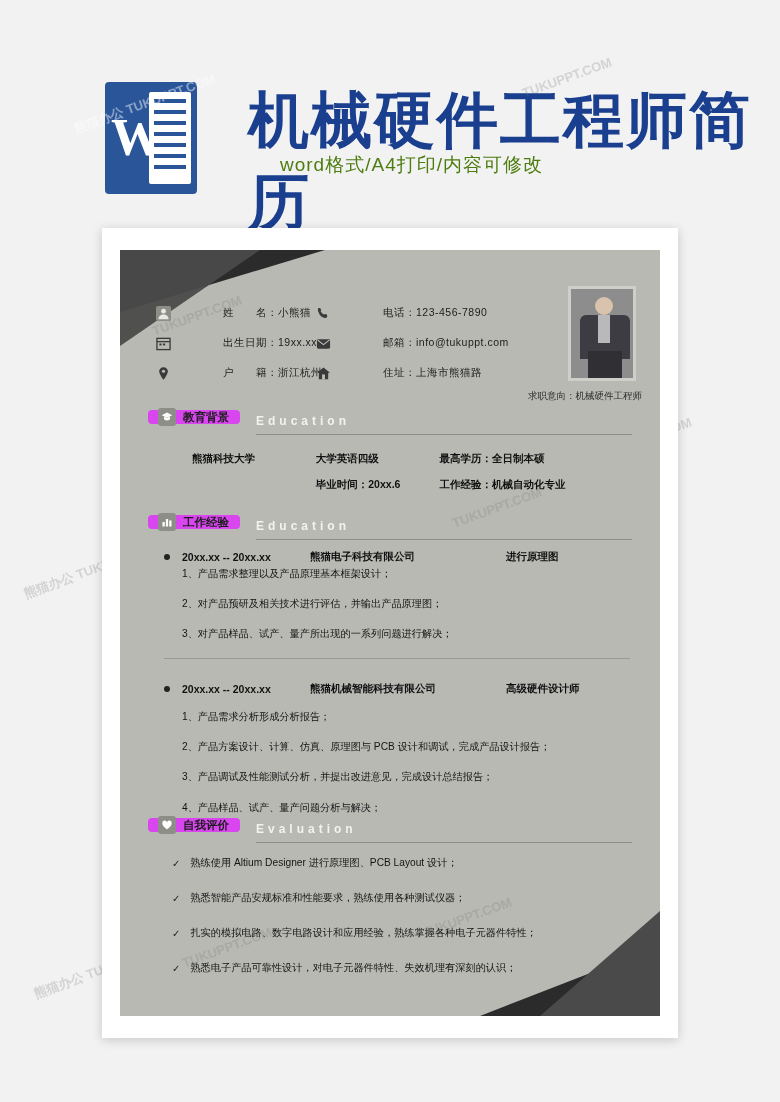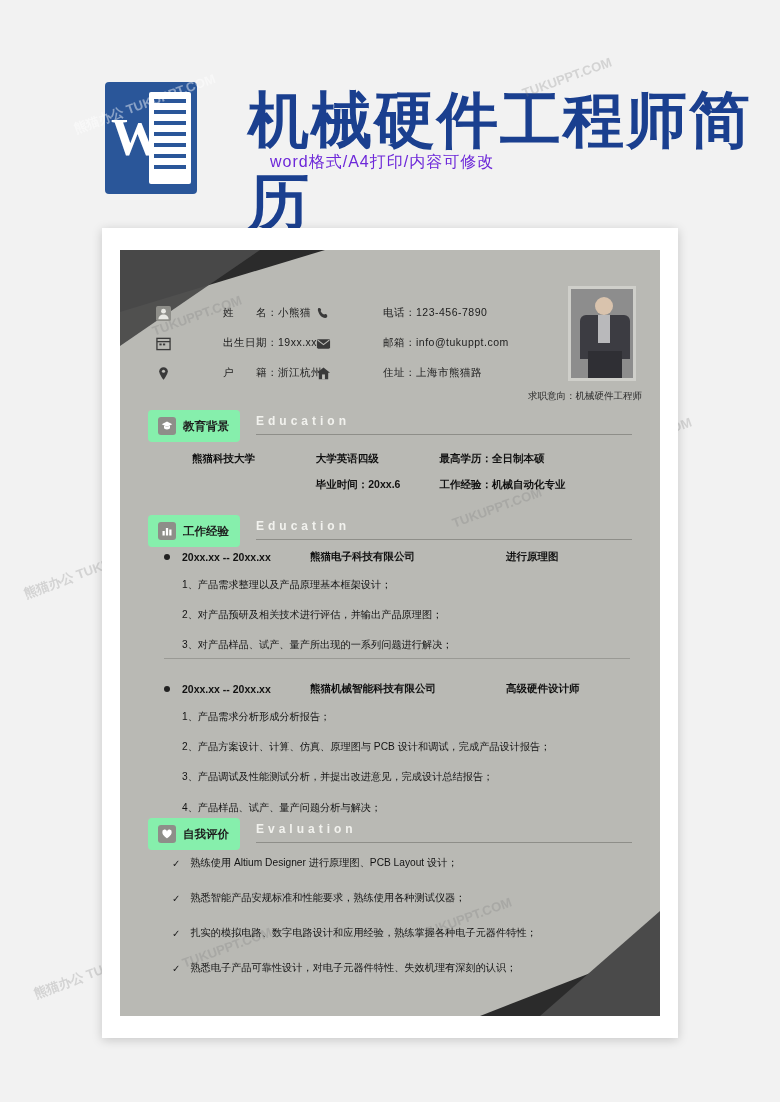--- a/index.html
+++ b/index.html
@@ -31,22 +31,22 @@
   }
   .word-logo .doc i {
     display:block; height:4px; background:#2a5699; margin:7px 5px;
   }
   .title-main {
     position:absolute; left:248px; top:20px;
     font-size:61px; font-weight:bold; color:#1a3f8f; letter-spacing:2px;
     font-family:"Liberation Sans", sans-serif;
   }
   .title-sub {
-    position:absolute; left:270px; top:92px;
-    font-size:16px; color:#6d28d9; letter-spacing:1px;
+    position:absolute; left:280px; top:92px;
+    font-size:19px; color:#4d7c0f; letter-spacing:1px;
   }
 
   
   .page-shadow {
     position:absolute; left:102px; top:228px; width:576px; height:810px;
     background:#fff; box-shadow:0 2px 10px rgba(0,0,0,0.18);
   }
   .resume {
     position:absolute; left:120px; top:250px; width:540px; height:766px;
     background:#b9b9b4;
@@ -99,22 +99,22 @@
   .intent {
     position:absolute; right:18px; top:140px;
     font-size:9.5px; color:#2b2b2b;
   }
 
   
   .section-head {
     position:absolute; left:28px; width:484px; height:26px;
   }
   .sh-tag {
-    position:absolute; left:0; top:0; height:32px; min-width:92px;
-    background:#86efac; border-radius:4px;
+    position:absolute; left:0; top:0; height:14px; min-width:92px;
+    background:#d946ef; border-radius:4px;
     display:flex; align-items:center; padding:0 10px;
   }
   .sh-tag .sh-icon {
     width:18px; height:18px; background:#8e8e89; border-radius:3px;
     margin-right:7px; display:flex; align-items:center; justify-content:center;
     color:#fff; font-size:11px; line-height:1;
   }
   .sh-tag .sh-cn { font-size:11.5px; font-weight:bold; color:#1d1d1d; white-space:nowrap; }
   .sh-en {
     position:absolute; left:108px; top:4px;
@@ -308,21 +308,21 @@
     <div class="sh-line"></div>
   </div>
 
   <div style="position:absolute; left:44px; top:300px; width:466px;">
     <div class="job-head">
       <span class="bullet"></span>
       <span class="job-date">20xx.xx -- 20xx.xx</span>
       <span class="job-company">熊猫电子科技有限公司</span>
       <span class="job-role">进行原理图</span>
     </div>
-    <div style="margin-top:16px;">
+    <div style="margin-top:5px;">
       <div class="li" style="margin:0 0 20px 18px;">1、产品需求整理以及产品原理基本框架设计；</div>
       <div class="li" style="margin:0 0 20px 18px;">2、对产品预研及相关技术进行评估，并输出产品原理图；</div>
       <div class="li" style="margin:0 0 0 18px;">3、对产品样品、试产、量产所出现的一系列问题进行解决；</div>
     </div>
   </div>
 
   <div class="divider" style="position:absolute; left:44px; top:408px; width:466px;"></div>
 
   <div style="position:absolute; left:44px; top:432px; width:466px;">
     <div class="job-head">

